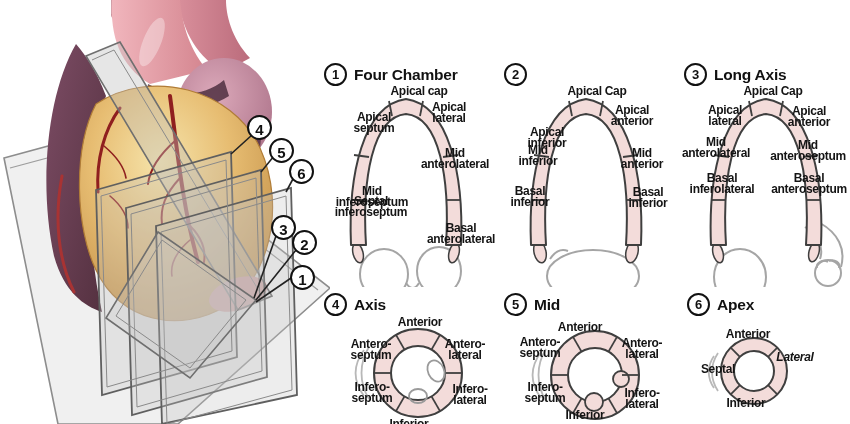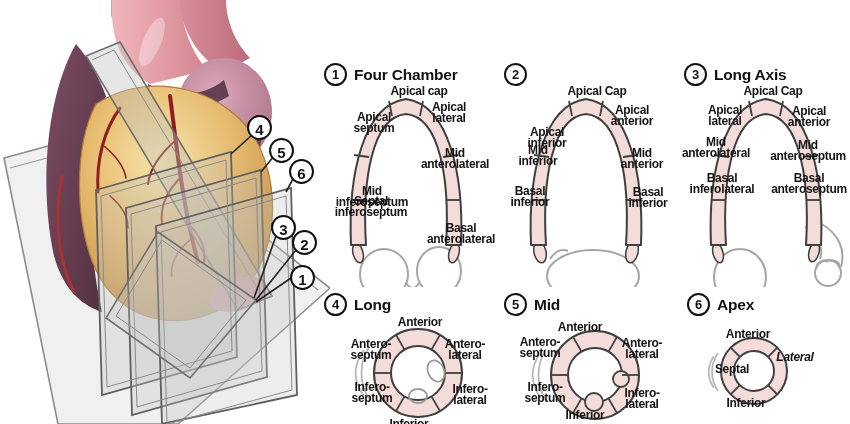--- a/index.html
+++ b/index.html
@@ -245,21 +245,21 @@
         <line x1="89.5" y1="62.6" x2="81" y2="47.9"></line>
           <line x1="116.5" y1="62.6" x2="125" y2="47.9"></line>
       </g>
       <g fill="none" stroke="#9a9a9a" stroke-width="1.8">
         <ellipse cx="121" cy="84" rx="8" ry="11" transform="rotate(-25 121 84)"></ellipse>
         <ellipse cx="103" cy="109" rx="9" ry="7"></ellipse>
       </g>
     </svg>
     <div class="hdr" style="left:9px;top:6px;">
       <div class="num">4</div>
-      <div class="ttl">Long</div>
+      <div class="ttl">Axis</div>
     </div>
     <div class="lbl" style="left:70px;top:30px;width:70px;">Anterior</div>
     <div class="lbl" style="left:28px;top:52px;width:56px;">Antero-septum</div>
     <div class="lbl" style="left:122px;top:52px;width:56px;">Antero-lateral</div>
     <div class="lbl" style="left:29px;top:95px;width:56px;">Infero-septum</div>
     <div class="lbl" style="left:127px;top:97px;width:56px;">Infero-lateral</div>
     <div class="lbl" style="left:59px;top:132px;width:70px;">Inferior</div>
   </div>
 
   <div class="panel" style="left:495px;top:287px;width:180px;height:137px;">
@@ -308,18 +308,18 @@
           <line x1="61.9" y1="98.1" x2="52.7" y2="107.3"></line>
         <line x1="61.9" y1="69.9" x2="52.7" y2="60.7"></line>
           <line x1="90.1" y1="69.9" x2="99.3" y2="60.7"></line>
       </g>
     </svg>
     <div class="hdr" style="left:9px;top:6px;">
       <div class="num">6</div>
       <div class="ttl">Apex</div>
     </div>
     <div class="lbl" style="left:35px;top:42px;width:70px;">Anterior</div>
-    <div class="lbl" style="left:24px;top:77px;width:60px;">Septal</div>
+    <div class="lbl" style="left:10px;top:77px;width:60px;">Septal</div>
     <div class="lbl" style="left:82px;top:65px;width:70px;font-style:italic;">Lateral</div>
     <div class="lbl" style="left:33px;top:111px;width:70px;">Inferior</div>
   </div>
 
 </div>
 
 </body></html>

